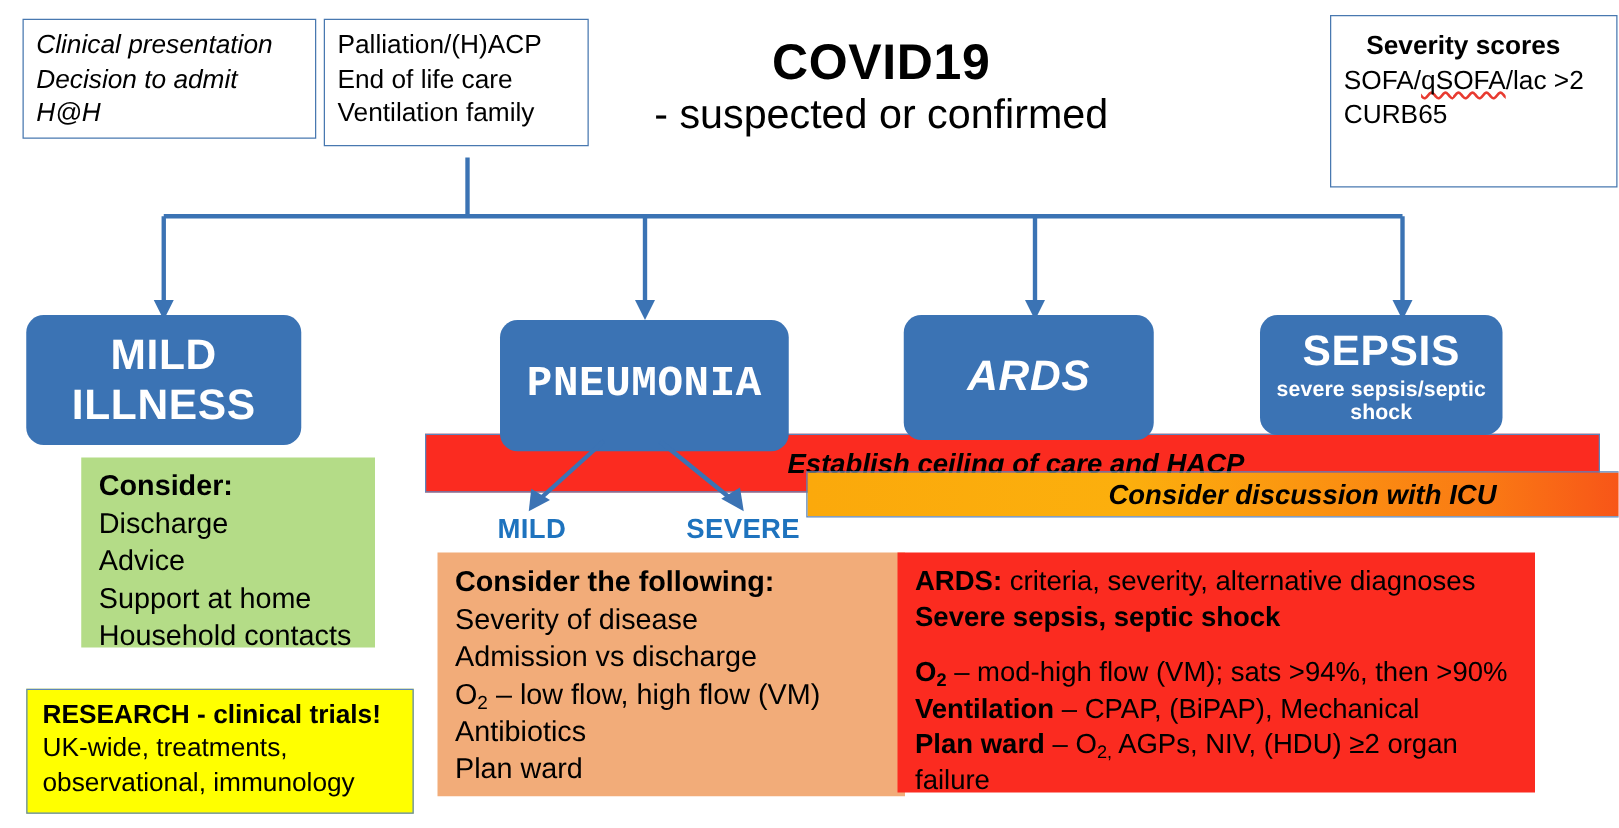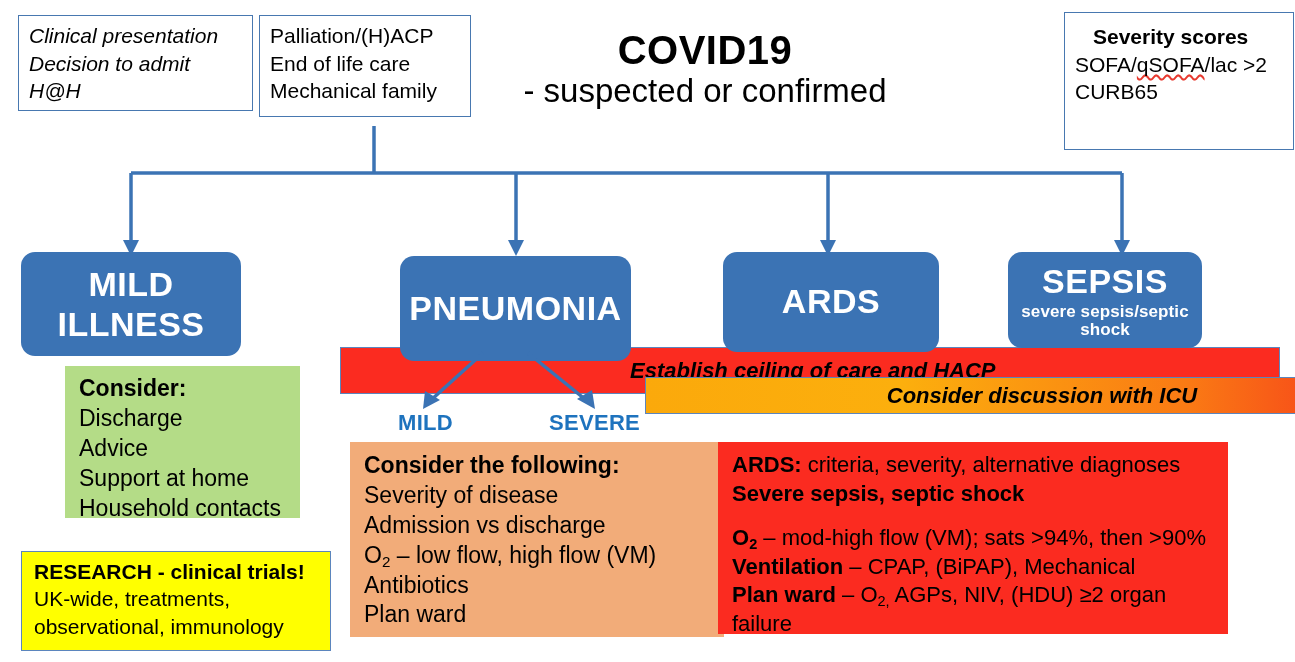--- a/index.html
+++ b/index.html
@@ -153,21 +153,21 @@
 
   <div class="abs info-box" style="left:18px; top:15px; width:235px; height:96px;font-style:italic;">
     <div>Clinical presentation</div>
     <div>Decision to admit</div>
     <div>H@H</div>
   </div>
 
   <div class="abs info-box" style="left:259px; top:15px; width:212px; height:102px;">
     <div>Palliation/(H)ACP</div>
     <div>End of life care</div>
-    <div>Mechanical family</div>
+    <div>Ventilation family</div>
   </div>
 
   <div class="abs info-box" style="left:1064px; top:12px; width:230px; height:138px; padding-top:10px;">
     <div class="hd">Severity scores</div>
     <div><span>SOFA/</span><span class="spell">qSOFA</span><span>/lac &gt;2</span></div>
     <div>CURB65</div>
   </div>
 
   <div class="abs title-wrap" style="left:470px; top:28px; width:470px;">
     <div class="title-main">COVID19</div>
@@ -200,25 +200,25 @@
 
   <div class="abs bar bar-orange" style="left:645px; top:377px; width:754px; height:37px;">
     <span class="bar-label" style="margin-left:40px;">Consider discussion with ICU</span>
   </div>
 
   <div class="abs stage-box" style="left:21px; top:252px; width:220px; height:104px;">
     <div class="stage-title two-line">MILD</div>
     <div class="stage-title two-line">ILLNESS</div>
   </div>
 
-  <div class="abs stage-box" style="left:400px; top:256px; width:231px; height:105px;">
+  <div class="abs stage-box" style="left:400px; top:256px; width:231px; height:105px;font-family:Liberation Mono, monospace;">
     <div class="stage-title">PNEUMONIA</div>
   </div>
 
-  <div class="abs stage-box" style="left:723px; top:252px; width:216px; height:100px;">
+  <div class="abs stage-box" style="left:723px; top:252px; width:200px; height:100px;font-style:italic;">
     <div class="stage-title">ARDS</div>
   </div>
 
   <div class="abs stage-box" style="left:1008px; top:252px; width:194px; height:96px; justify-content:flex-start; padding-top:12px;">
     <div class="stage-title">SEPSIS</div>
     <div class="stage-sub">severe sepsis/septic shock</div>
   </div>
 
   <svg class="abs" style="left:380px; top:345px;" width="260" height="90">
     <g stroke="#3B73B4" stroke-width="3.5" fill="none">

